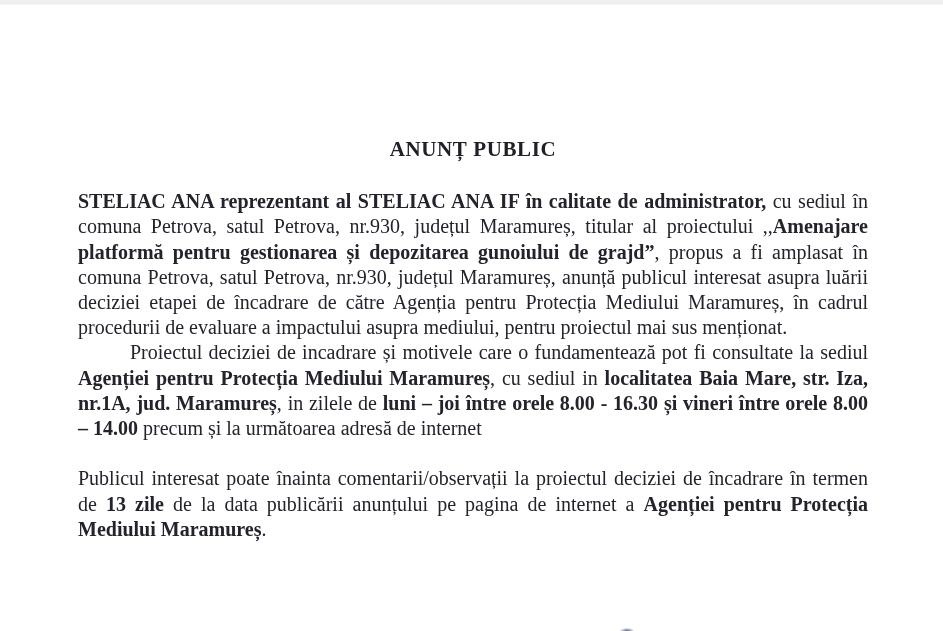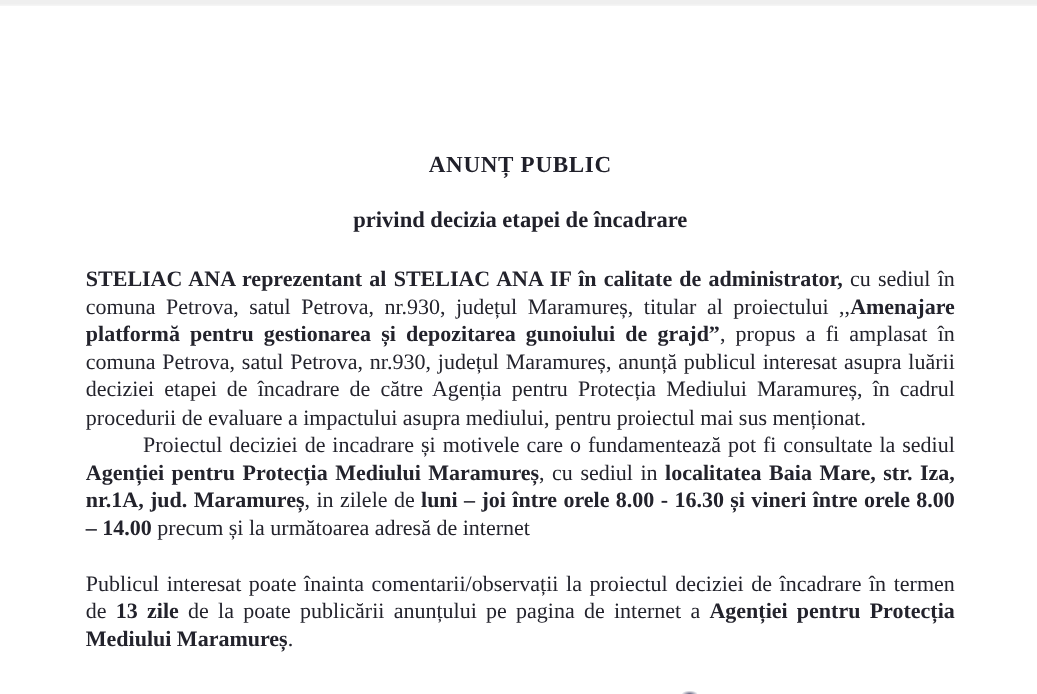--- a/index.html
+++ b/index.html
@@ -84,21 +84,20 @@
 </head>
 <body>
 
 <div class="top-strip"></div>
 
 <div class="page">
   <div class="doc-body">
 
     <div class="title">ANUNȚ PUBLIC</div>
 
-    <div class="subtitle">privind decizia etapei de încadrare</div>
 
     <p class="para" id="p1"><b>STELIAC ANA reprezentant al STELIAC ANA IF în calitate de administrator,</b><span> cu sediul  în comuna Petrova, satul Petrova, nr.930, județul Maramureș, titular al proiectului ,,</span><b>Amenajare platformă pentru gestionarea și depozitarea gunoiului de grajd”</b><span>, propus a fi amplasat  în comuna Petrova, satul Petrova, nr.930, județul Maramureș, anunță publicul interesat asupra luării deciziei etapei de încadrare de către Agenția pentru Protecția Mediului Maramureș, în cadrul procedurii de evaluare a impactului asupra mediului, pentru proiectul mai sus menționat.</span></p>
     <p class="para indent" id="p2"><span>Proiectul deciziei de incadrare și motivele care o fundamentează pot fi consultate la sediul </span><b>Agenției pentru Protecția Mediului Maramureș</b><span>, cu sediul in </span><b>localitatea Baia Mare, str. Iza, nr.1A, jud. Maramureș</b><span>, in zilele de </span><b>luni – joi între orele 8.00 - 16.30 și vineri între orele 8.00 – 14.00</b><span> precum și la următoarea adresă de internet</span></p>
-    <p class="para" id="p3"><br><span>Publicul interesat poate înainta comentarii/observații la proiectul deciziei de încadrare în termen de </span><b>13 zile</b><span> de la poate publicării anunțului pe pagina de internet a </span><b>Agenției pentru Protecția Mediului Maramureș</b><span>.</span></p>
+    <p class="para" id="p3"><br><span>Publicul interesat poate înainta comentarii/observații la proiectul deciziei de încadrare în termen de </span><b>13 zile</b><span> de la data publicării anunțului pe pagina de internet a </span><b>Agenției pentru Protecția Mediului Maramureș</b><span>.</span></p>
 
   </div>
   <div class="cut-mark"></div>
 </div>
 
 </body></html>

